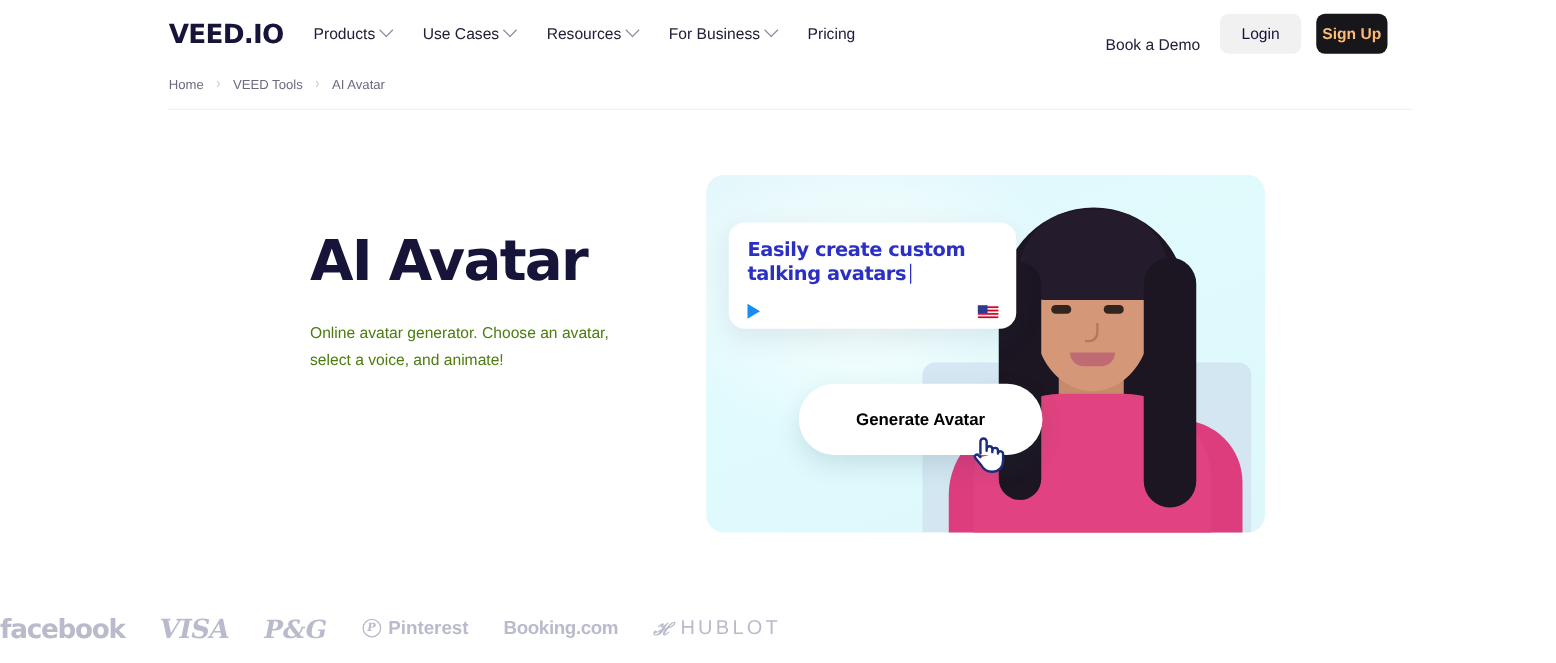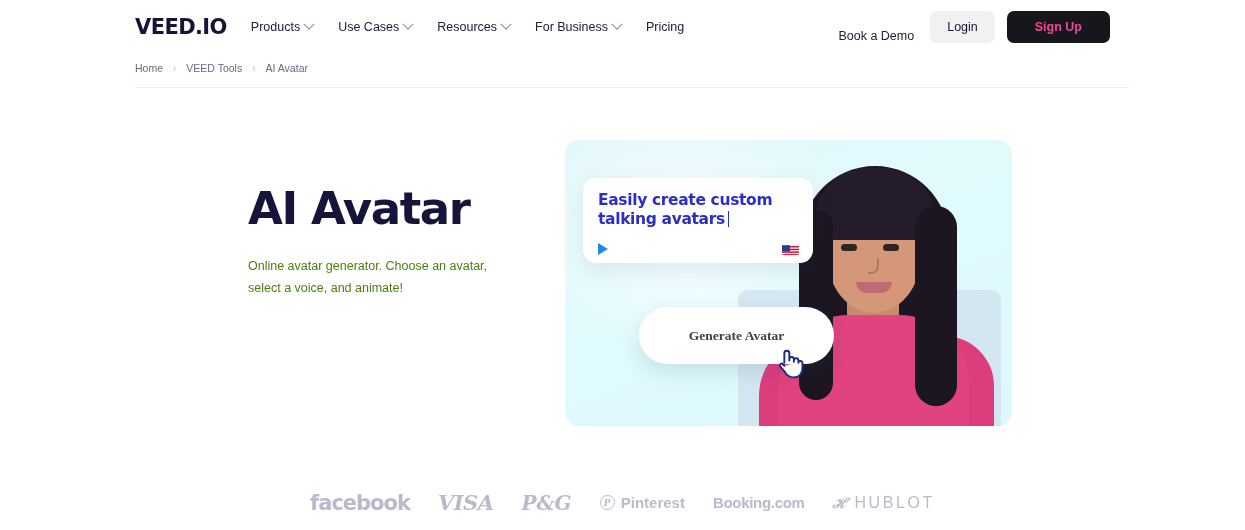--- a/index.html
+++ b/index.html
@@ -83,26 +83,26 @@
     color: #17143a;
     font-size: 12.5px;
     border: none;
     border-radius: 7px;
     padding: 9px 17px;
     cursor: pointer;
     font-family: "Liberation Sans", sans-serif;
   }
   .btn-signup {
     background: #16161b;
-    color: #ec4899;
+    color: #fdba74;
     font-size: 12.5px;
     font-weight: 700;
     border: none;
     border-radius: 7px;
-    padding: 9px 28px;
+    padding: 9px 5px;
     cursor: pointer;
     font-family: "Liberation Sans", sans-serif;
   }
 
   
   .breadcrumb {
     position: absolute;
     left: 135px; top: 62px;
     display: flex;
     align-items: flex-start;
@@ -320,41 +320,40 @@
 
   
   .gen-btn {
     position: absolute;
     left: 74px; top: 167px;
     width: 195px; height: 57px;
     background: #ffffff;
     border: none;
     border-radius: 40px;
     box-shadow: 0 8px 20px rgba(32,60,90,0.13);
-    color: #404040;
+    color: #000000;
     font-size: 13.5px;
     font-weight: 700;
     cursor: pointer;
-    font-family: Liberation Serif, serif;
+    font-family: Liberation Sans, sans-serif;
   }
   .cursor-hand {
     position: absolute;
     left: 210px; top: 207px;
     width: 30px; height: 34px;
     pointer-events: none;
   }
 
   
   .logobar {
     position: absolute;
     left: 0; top: 490px;
     width: 1245px;
     display: flex;
     align-items: center;
-    justify-content: center;
     gap: 28px;
     color: #b9bbcc;
   }
   .logo-item {
     display: flex;
     align-items: center;
     gap: 6px;
     color: #b9bbcc;
     white-space: nowrap;
   }

